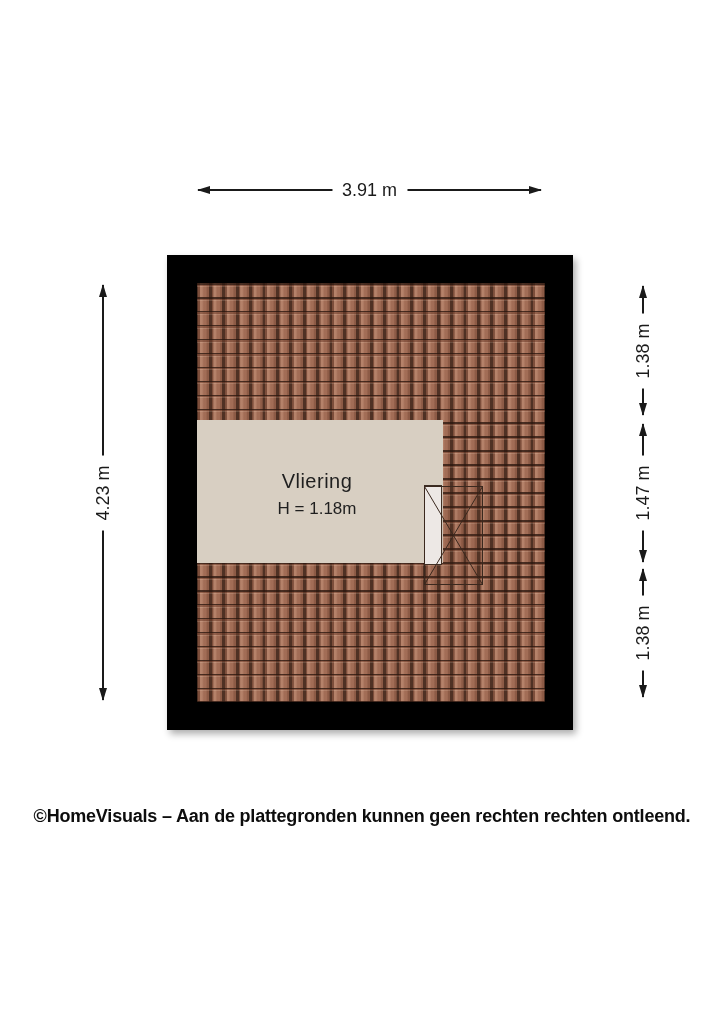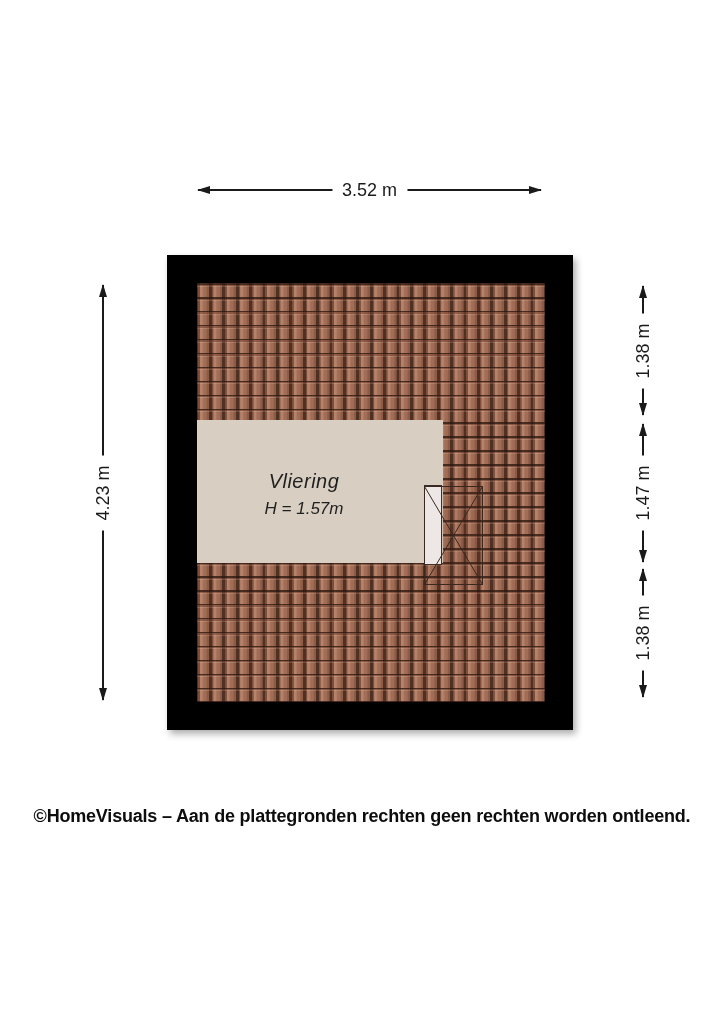--- a/index.html
+++ b/index.html
@@ -84,22 +84,22 @@
   }
 
   .room {
     position: absolute;
     left: 0; top: 137px;
     width: 246px; height: 143px;
     background: var(--room-floor-color, #d8cfc2);
   }
   .room-text {
     position: absolute;
-    left: 4px; top: 50px; width: 206px;
-    text-align: center; color: #1f1f1f; font-style: italic;
+    left: 17px; top: 50px; width: 206px;
+    text-align: center; color: #1f1f1f;
   }
   .room-name   { font-size: 20px; line-height: 22px; letter-spacing: 0.5px; }
   .room-height { font-size: 17px; line-height: 19px; margin-top: 7px; }
 
   .roof-window {
     position: absolute;
     left: 227px; top: 202px;
     width: 18px; height: 80px;
     background: #fbfbfa;
     border: 1px solid #3c2d23;
@@ -123,37 +123,37 @@
 </style>
 </head>
 <body>
 
 <div class="page">
 
   <div class="dim hdim dim-top">
     <span class="dline"></span>
     <i class="ah ah-left"></i>
     <i class="ah ah-right"></i>
-    <span class="dlabel">3.52 m</span>
+    <span class="dlabel">3.91 m</span>
   </div>
 
   <div class="dim vdim dim-left">
     <span class="dline"></span>
     <i class="ah ah-up"></i>
     <i class="ah ah-down"></i>
     <span class="dlabel">4.23 m</span>
   </div>
 
   <div class="plan">
     <div class="interior">
 
       <div class="room">
         <div class="room-text">
           <div class="room-name">Vliering</div>
-          <div class="room-height">H = 1.57m</div>
+          <div class="room-height">H = 1.18m</div>
         </div>
       </div>
 
       <div class="roof-window"></div>
 
       <svg class="roof-window-x" width="59" height="99" viewBox="0 0 59 99">
         <rect x="0.5" y="0.5" width="58" height="98" fill="rgba(120,70,50,0.10)" stroke="#3a281e" stroke-width="1"></rect>
         <line x1="0.5" y1="0.5" x2="58.5" y2="98.5" stroke="#3a281e" stroke-width="1"></line>
         <line x1="58.5" y1="0.5" x2="0.5" y2="98.5" stroke="#3a281e" stroke-width="1"></line>
       </svg>
@@ -176,16 +176,16 @@
   </div>
 
   <div class="dim vdim dim-right-lower">
     <span class="dline"></span>
     <i class="ah ah-up"></i>
     <i class="ah ah-down"></i>
     <span class="dlabel">1.38 m</span>
   </div>
 
   <div class="footer">
-    <div>©HomeVisuals – Aan de plattegronden rechten geen rechten worden ontleend.</div>
+    <div>©HomeVisuals – Aan de plattegronden kunnen geen rechten rechten ontleend.</div>
   </div>
 
 </div>
 
 </body></html>

